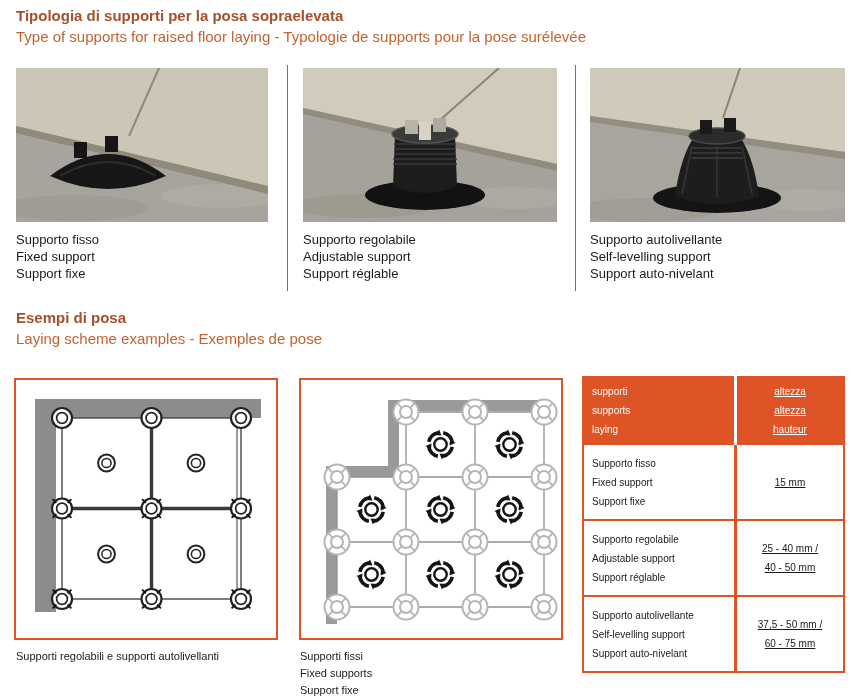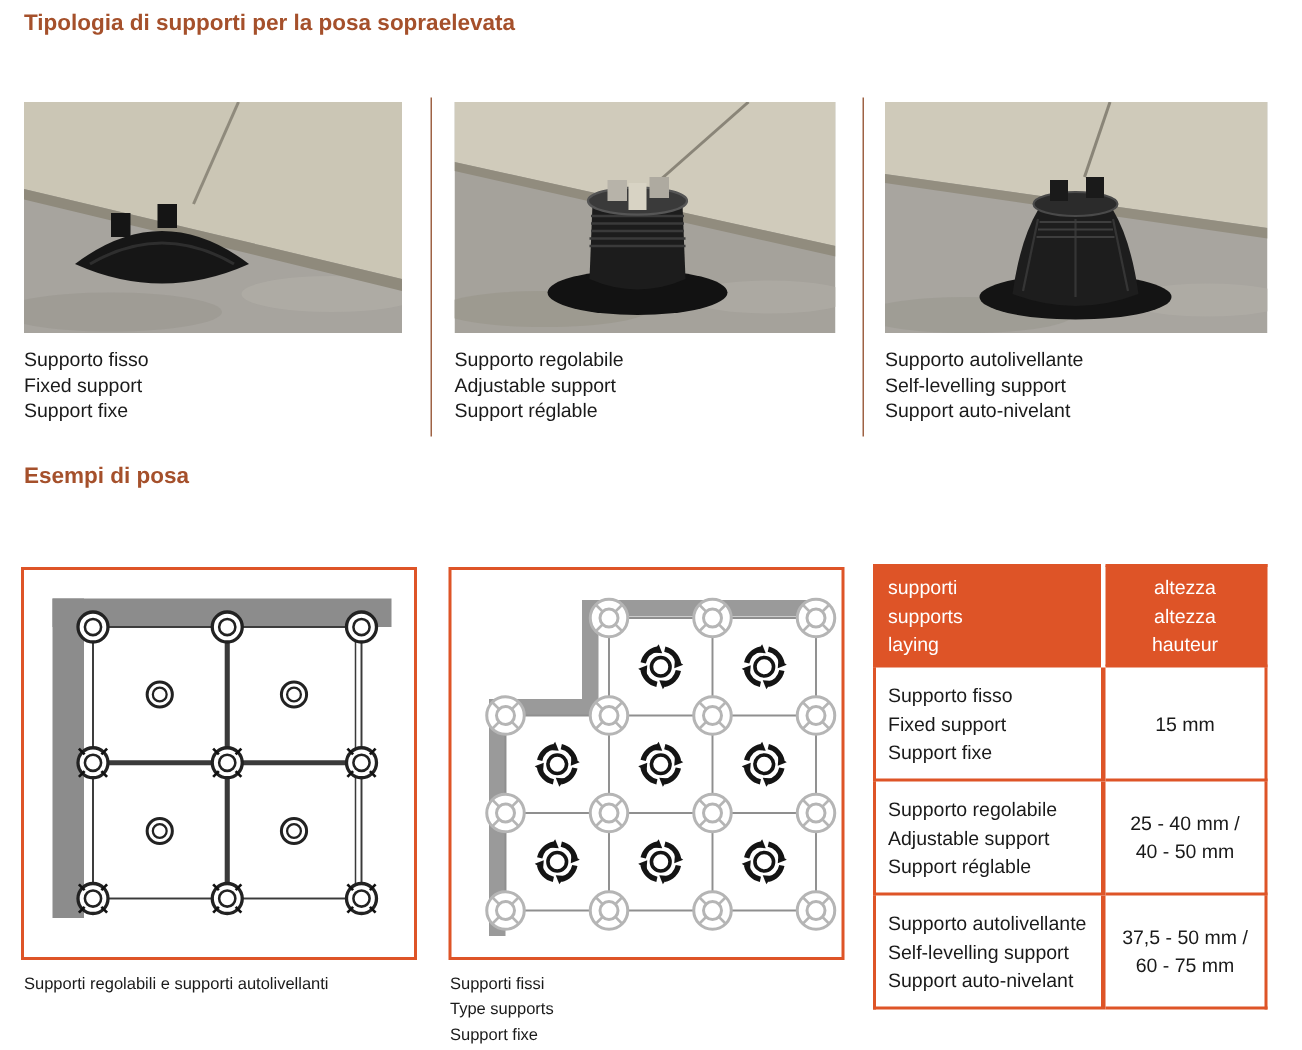--- a/index.html
+++ b/index.html
@@ -14,36 +14,37 @@
   .h-light{font-weight:normal;color:var(--h-light);}
   .photo{position:absolute;top:68px;height:154px;}
   .photo svg{display:block;}
   .vdiv{position:absolute;top:65px;height:226px;width:1px;background:var(--divider);}
   .caption{position:absolute;font-size:13px;line-height:17px;}
   .caption span{display:block;}
   .smallcap{font-size:11px;line-height:17px;}
   .diagbox{position:absolute;top:378px;width:260px;height:258px;border:2px solid var(--accent);background:#fff;}
   .diagbox svg{display:block;}
   table.htable{position:absolute;left:582px;top:376px;width:263px;border-collapse:collapse;
-               font-size:13px;color:var(--txt);table-layout:fixed;}
+               font-size:10px;color:var(--txt);table-layout:fixed;}
   table.htable td{border:2px solid var(--accent);vertical-align:middle;background:#fff;}
   table.htable td.c1{padding:4px 6px 4px 8px;line-height:19px;}
   table.htable td.c2{width:102px;text-align:center;line-height:19px;padding:2px;}
-  table.htable td.c2{border-left:3px solid var(--accent);}
+  table.htable td.c2{border-left:3px solid var(--accent);text-decoration:underline;}
   table.htable tr.thead td{background:var(--accent);color:#fff;height:52px;}
   table.htable tr.thead td.c2{border-left:3px solid #fff;}
   table.htable tr.trow td{height:66px;}
   .cell-lines span{display:block;}
 </style>
 </head>
 <body>
 
 <div class="page">
 
   <div class="heading h-bold" style="top:6px">Tipologia di supporti per la posa sopraelevata</div>
+  <div class="heading h-light" style="top:27px">Type of supports for raised floor laying - Typologie de supports pour la pose surélevée</div>
 
   <div class="photo" style="left:16px;width:252px">
     <svg width="252" height="154" viewBox="0 0 252 154">
       <rect width="252" height="154" fill="#a7a49e"></rect>
       <ellipse cx="58" cy="140" rx="74" ry="13" fill="#9b9892" opacity="0.7"></ellipse>
       <ellipse cx="205" cy="128" rx="60" ry="12" fill="#b1aea7" opacity="0.7"></ellipse>
       <polygon points="0,0 252,0 252,118 160,96 0,58" fill="#cbc6b5"></polygon>
       <polygon points="0,58 160,96 252,118 252,126 162,104 0,65" fill="#8f8a7c"></polygon>
       <line x1="143" y1="0" x2="113" y2="68" stroke="#8f8a7c" stroke-width="2"></line>
       <rect x="58" y="74" width="13" height="16" fill="#151515"></rect>
@@ -117,20 +118,21 @@
     <span>Adjustable support</span>
     <span>Support réglable</span>
   </div>
   <div class="caption" style="left:590px;top:231px">
     <span>Supporto autolivellante</span>
     <span>Self-levelling support</span>
     <span>Support auto-nivelant</span>
   </div>
 
   <div class="heading h-bold" style="top:308px">Esempi di posa</div>
+  <div class="heading h-light" style="top:329px">Laying scheme examples - Exemples de pose</div>
 
   <div class="diagbox" style="left:14px">
     <svg width="260" height="258" viewBox="0 0 260 258">
       <defs>
         <g id="d1-ix">
           <circle r="10" fill="#fff" stroke="#222" stroke-width="2.2"></circle>
           <circle r="5.4" fill="none" stroke="#222" stroke-width="1.7"></circle>
         </g>
         <g id="d1-ixt">
           <circle r="10" fill="#fff" stroke="#222" stroke-width="2.2"></circle>
@@ -281,17 +283,17 @@
       </td>
     </tr>
   </tbody>
     </table>
 
   <div class="caption smallcap" style="left:16px;top:648px">
     <span>Supporti regolabili e supporti autolivellanti</span>
   </div>
   <div class="caption smallcap" style="left:300px;top:648px">
     <span>Supporti fissi</span>
-    <span>Type supports</span>
+    <span>Fixed supports</span>
     <span>Support fixe</span>
   </div>
 
 </div>
 
 </body></html>

